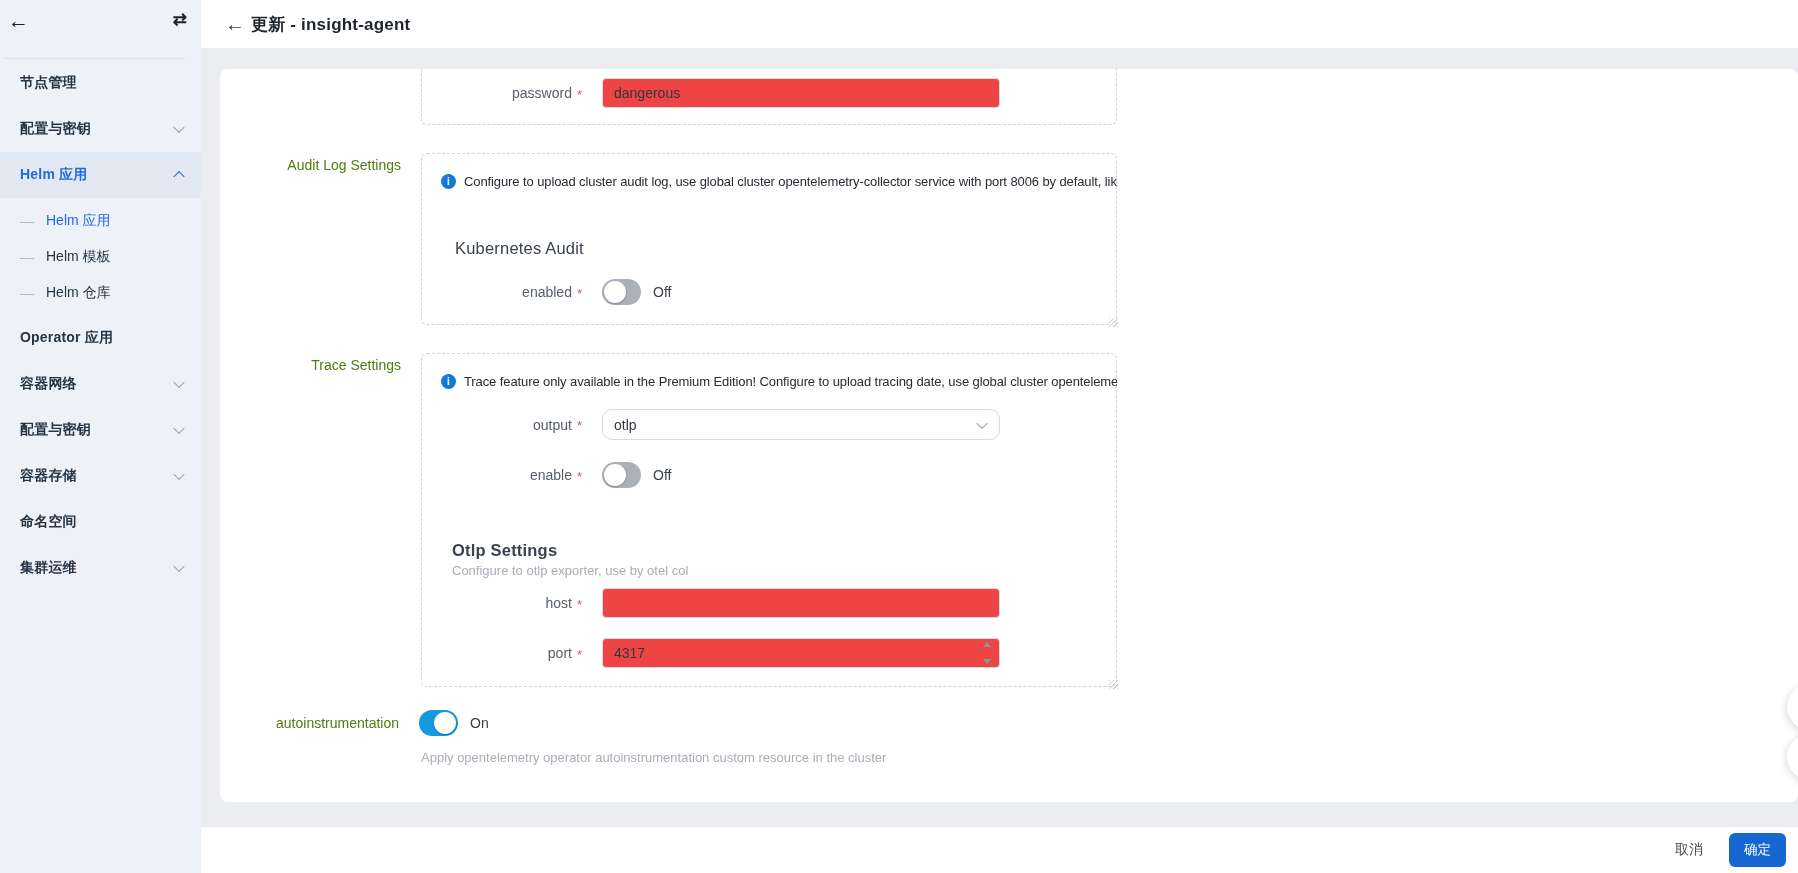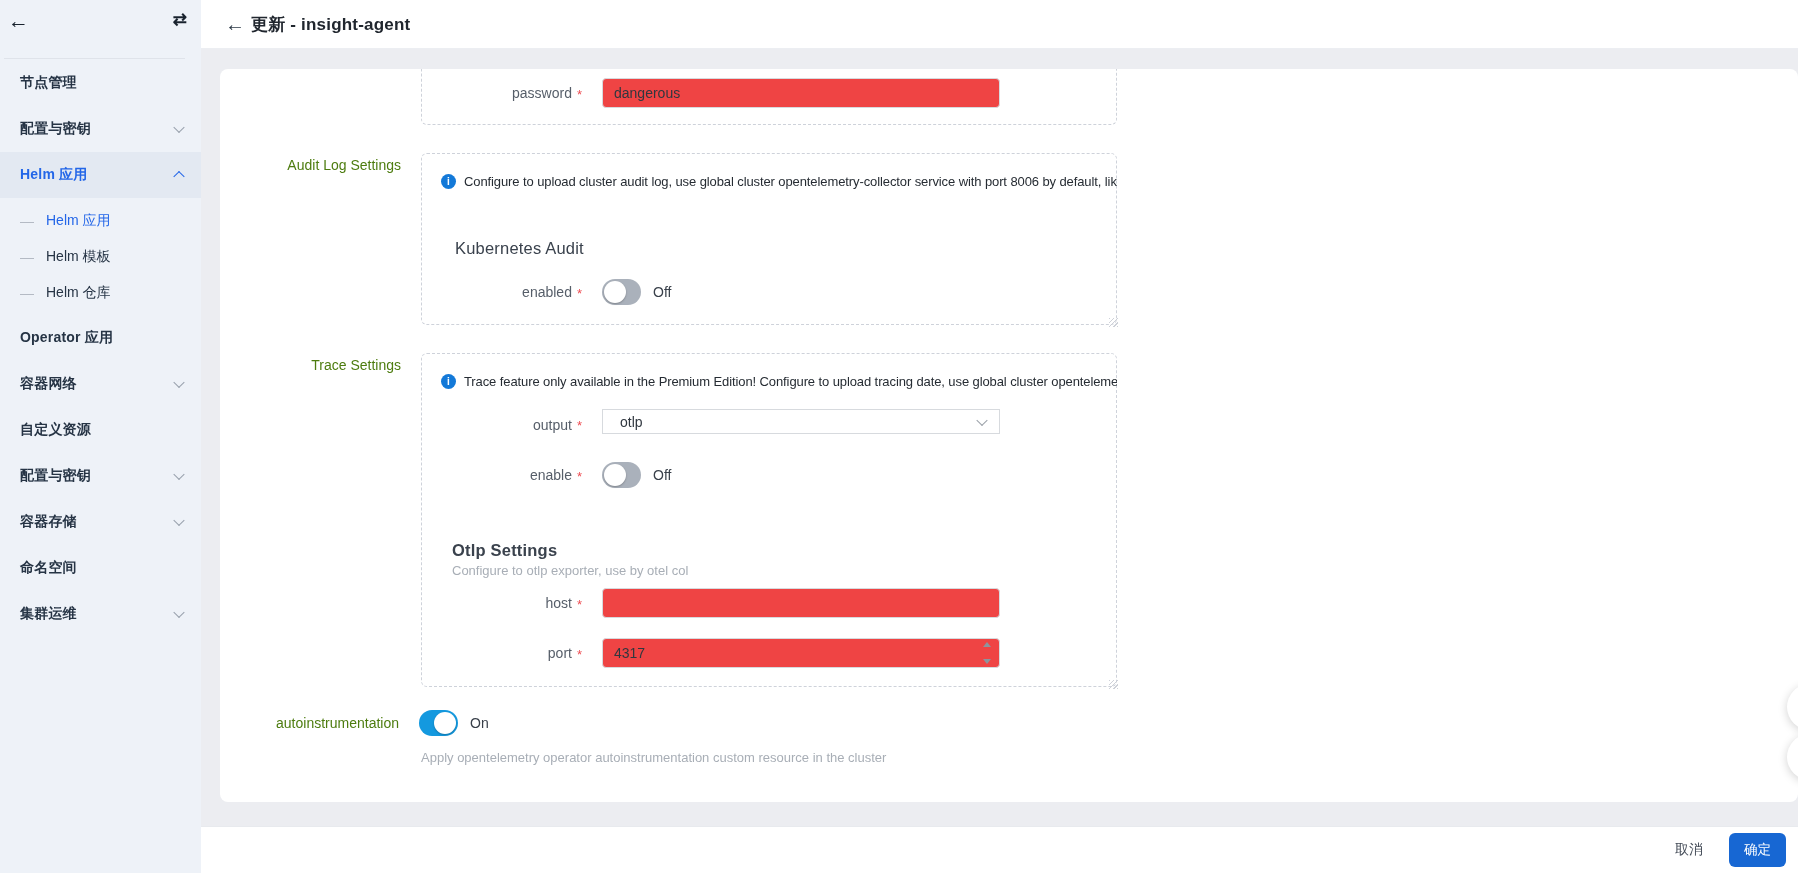--- a/index.html
+++ b/index.html
@@ -94,22 +94,22 @@
   .num-wrap { position:relative; width:398px; }
   .stepper {
     position:absolute; right:7px; top:4px; width:12px; height:22px;
     display:flex; flex-direction:column; justify-content:space-between; align-items:center;
     cursor:pointer;
   }
   .tri-up   { width:0; height:0; border-left:4px solid transparent; border-right:4px solid transparent; border-bottom:5px solid #8d949d; }
   .tri-down { width:0; height:0; border-left:4px solid transparent; border-right:4px solid transparent; border-top:5px solid #8d949d; }
 
   .select {
-    position:relative; height:25px; width:398px; border:1px solid #d7dade; border-radius:0;
-    display:flex; align-items:center; padding:0 17px; font-size:14px; color:#30373f;
+    position:relative; height:31px; width:398px; border:1px solid #d7dade; border-radius:10px;
+    display:flex; align-items:center; padding:0 11px; font-size:14px; color:#30373f;
     background:#fff; cursor:pointer;
   }
   .select .chev { right:13px; border-color:#9aa0a8; }
 
   .info-row { position:absolute; left:221px; width:676px; height:17px; display:flex; align-items:center; gap:8px; overflow:hidden; }
   .info-ico {
     flex:0 0 15px; width:15px; height:15px; border-radius:50%; background:#1379d8;
     color:#fff; font-size:10px; font-weight:700; line-height:15px; text-align:center;
     font-style:normal;
   }
@@ -189,23 +189,20 @@
       </div>
     </div>
 
     <div class="side-item">
         <span>Operator 应用</span>
       </div>
     <div class="side-item">
       <span>容器网络</span>
       <span class="chev down"></span>
     </div>
-    <div class="side-item">
-        <span>自定义资源</span>
-      </div>
     <div class="side-item">
       <span>配置与密钥</span>
       <span class="chev down"></span>
     </div>
     <div class="side-item">
       <span>容器存储</span>
       <span class="chev down"></span>
     </div>
     <div class="side-item">
         <span>命名空间</span>

